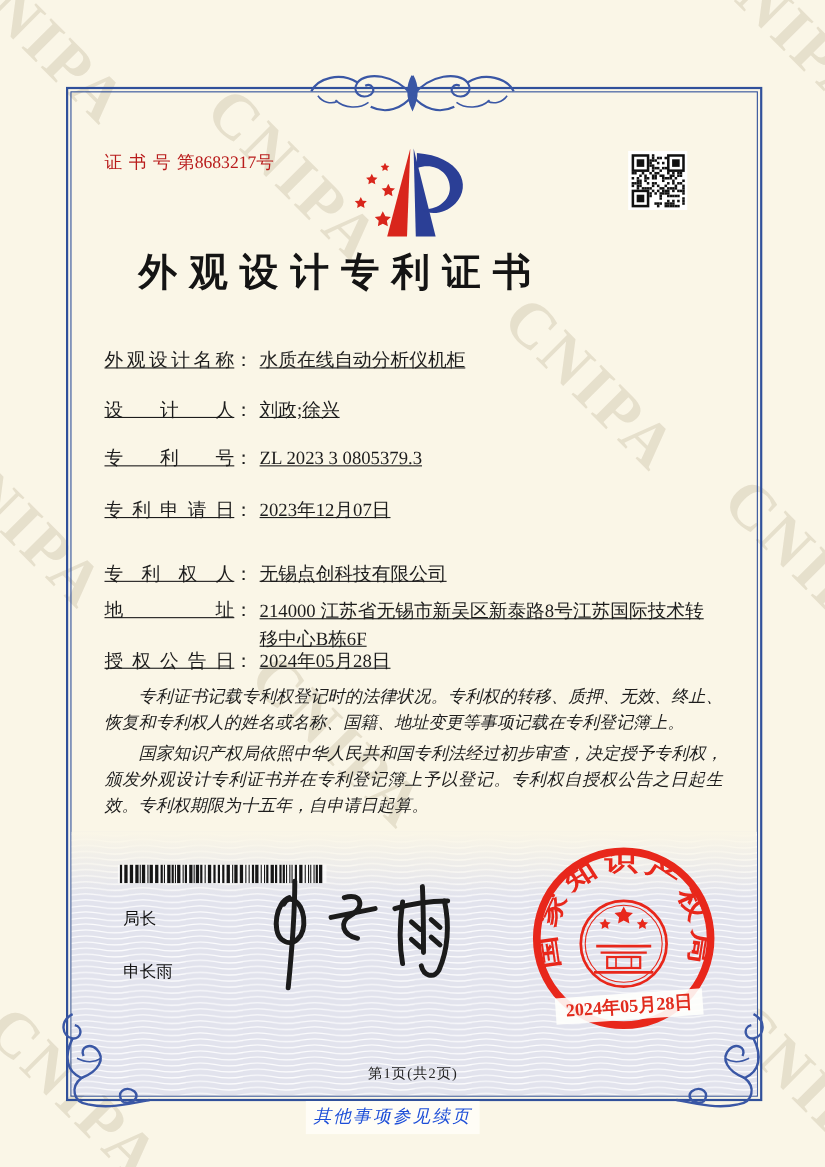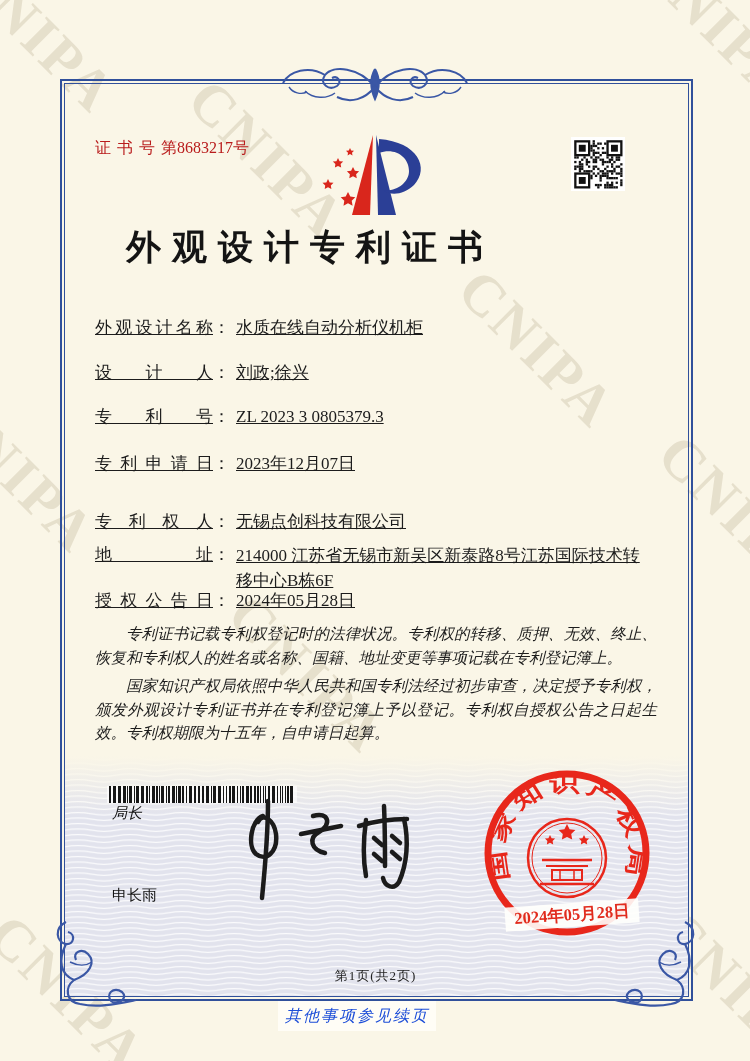--- a/index.html
+++ b/index.html
@@ -52,22 +52,22 @@
   .row{left:95px;width:560px;font-size:17px;color:#1c1c1c;white-space:nowrap;}
   .flabel{display:inline-block;width:118px;text-align:justify;text-align-last:justify;vertical-align:top;text-decoration:underline;}
   .fvalue{margin-left:6px;text-decoration:underline;}
   .fvalue.wrap{display:inline-block;white-space:normal;width:415px;line-height:25px;vertical-align:top;}
   .grant2{position:absolute;left:295px;top:0;}
   .paras{left:95px;top:622px;width:562px;font-size:15.5px;line-height:23.5px;
          font-style:italic;color:#1d1d1d;text-align:justify;}
   .paras p{margin:0 0 5px 0;text-indent:2em;}
   .barcode{left:107px;top:786px;}
   .director{left:112px;font-size:15px;font-family:"Liberation Sans", sans-serif;color:#111;}
-  .director.t1{top:804px;font-style:italic;}
-  .director.t2{top:874px;margin-top:12px;}
+  .director.t1{top:826px;}
+  .director.t2{top:874px;}
   .sig{left:233px;top:796px;}
   .seal{left:482px;top:768px;}
   .seal-date{
     left:505px;top:903px;width:130px;text-align:center;
     font-size:16.5px;font-weight:bold;color:#e12c1e;
     background:rgba(255,255,252,0.9);padding:1px 2px;
     transform:rotate(-4deg);z-index:2;
   }
   .pageinfo{left:60px;top:967px;width:631px;text-align:center;font-size:13px;letter-spacing:1px;color:#222;}
   .contbox{

